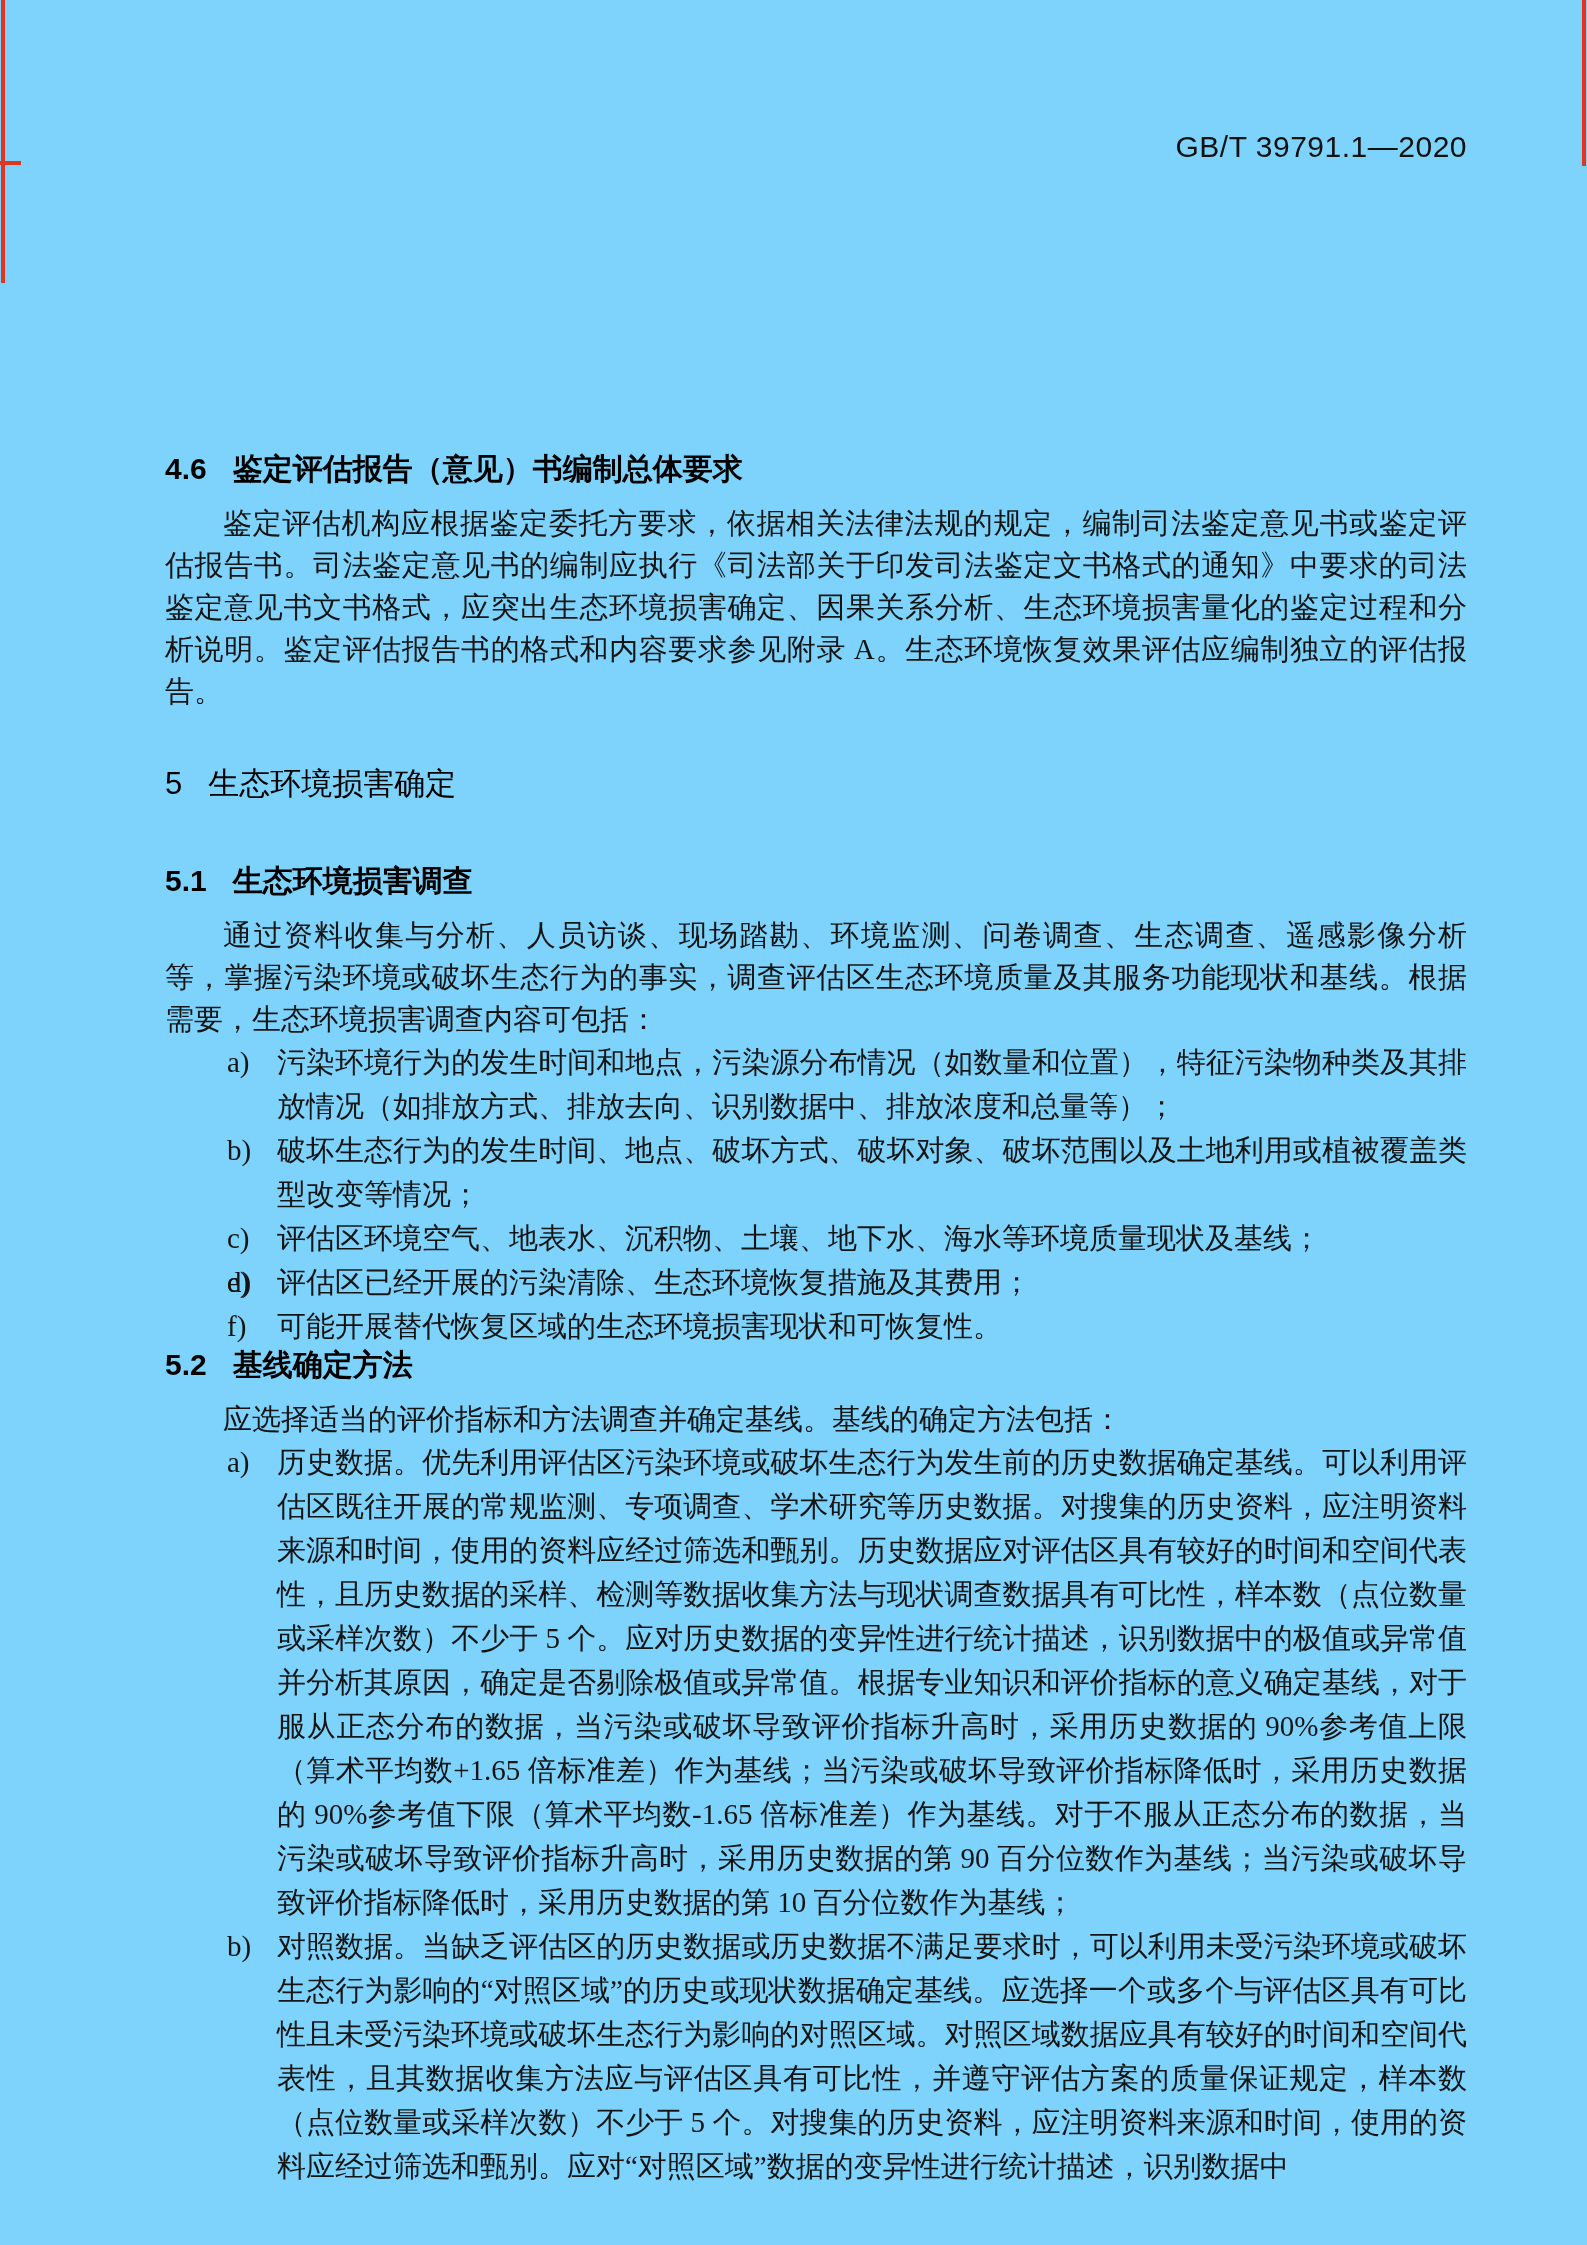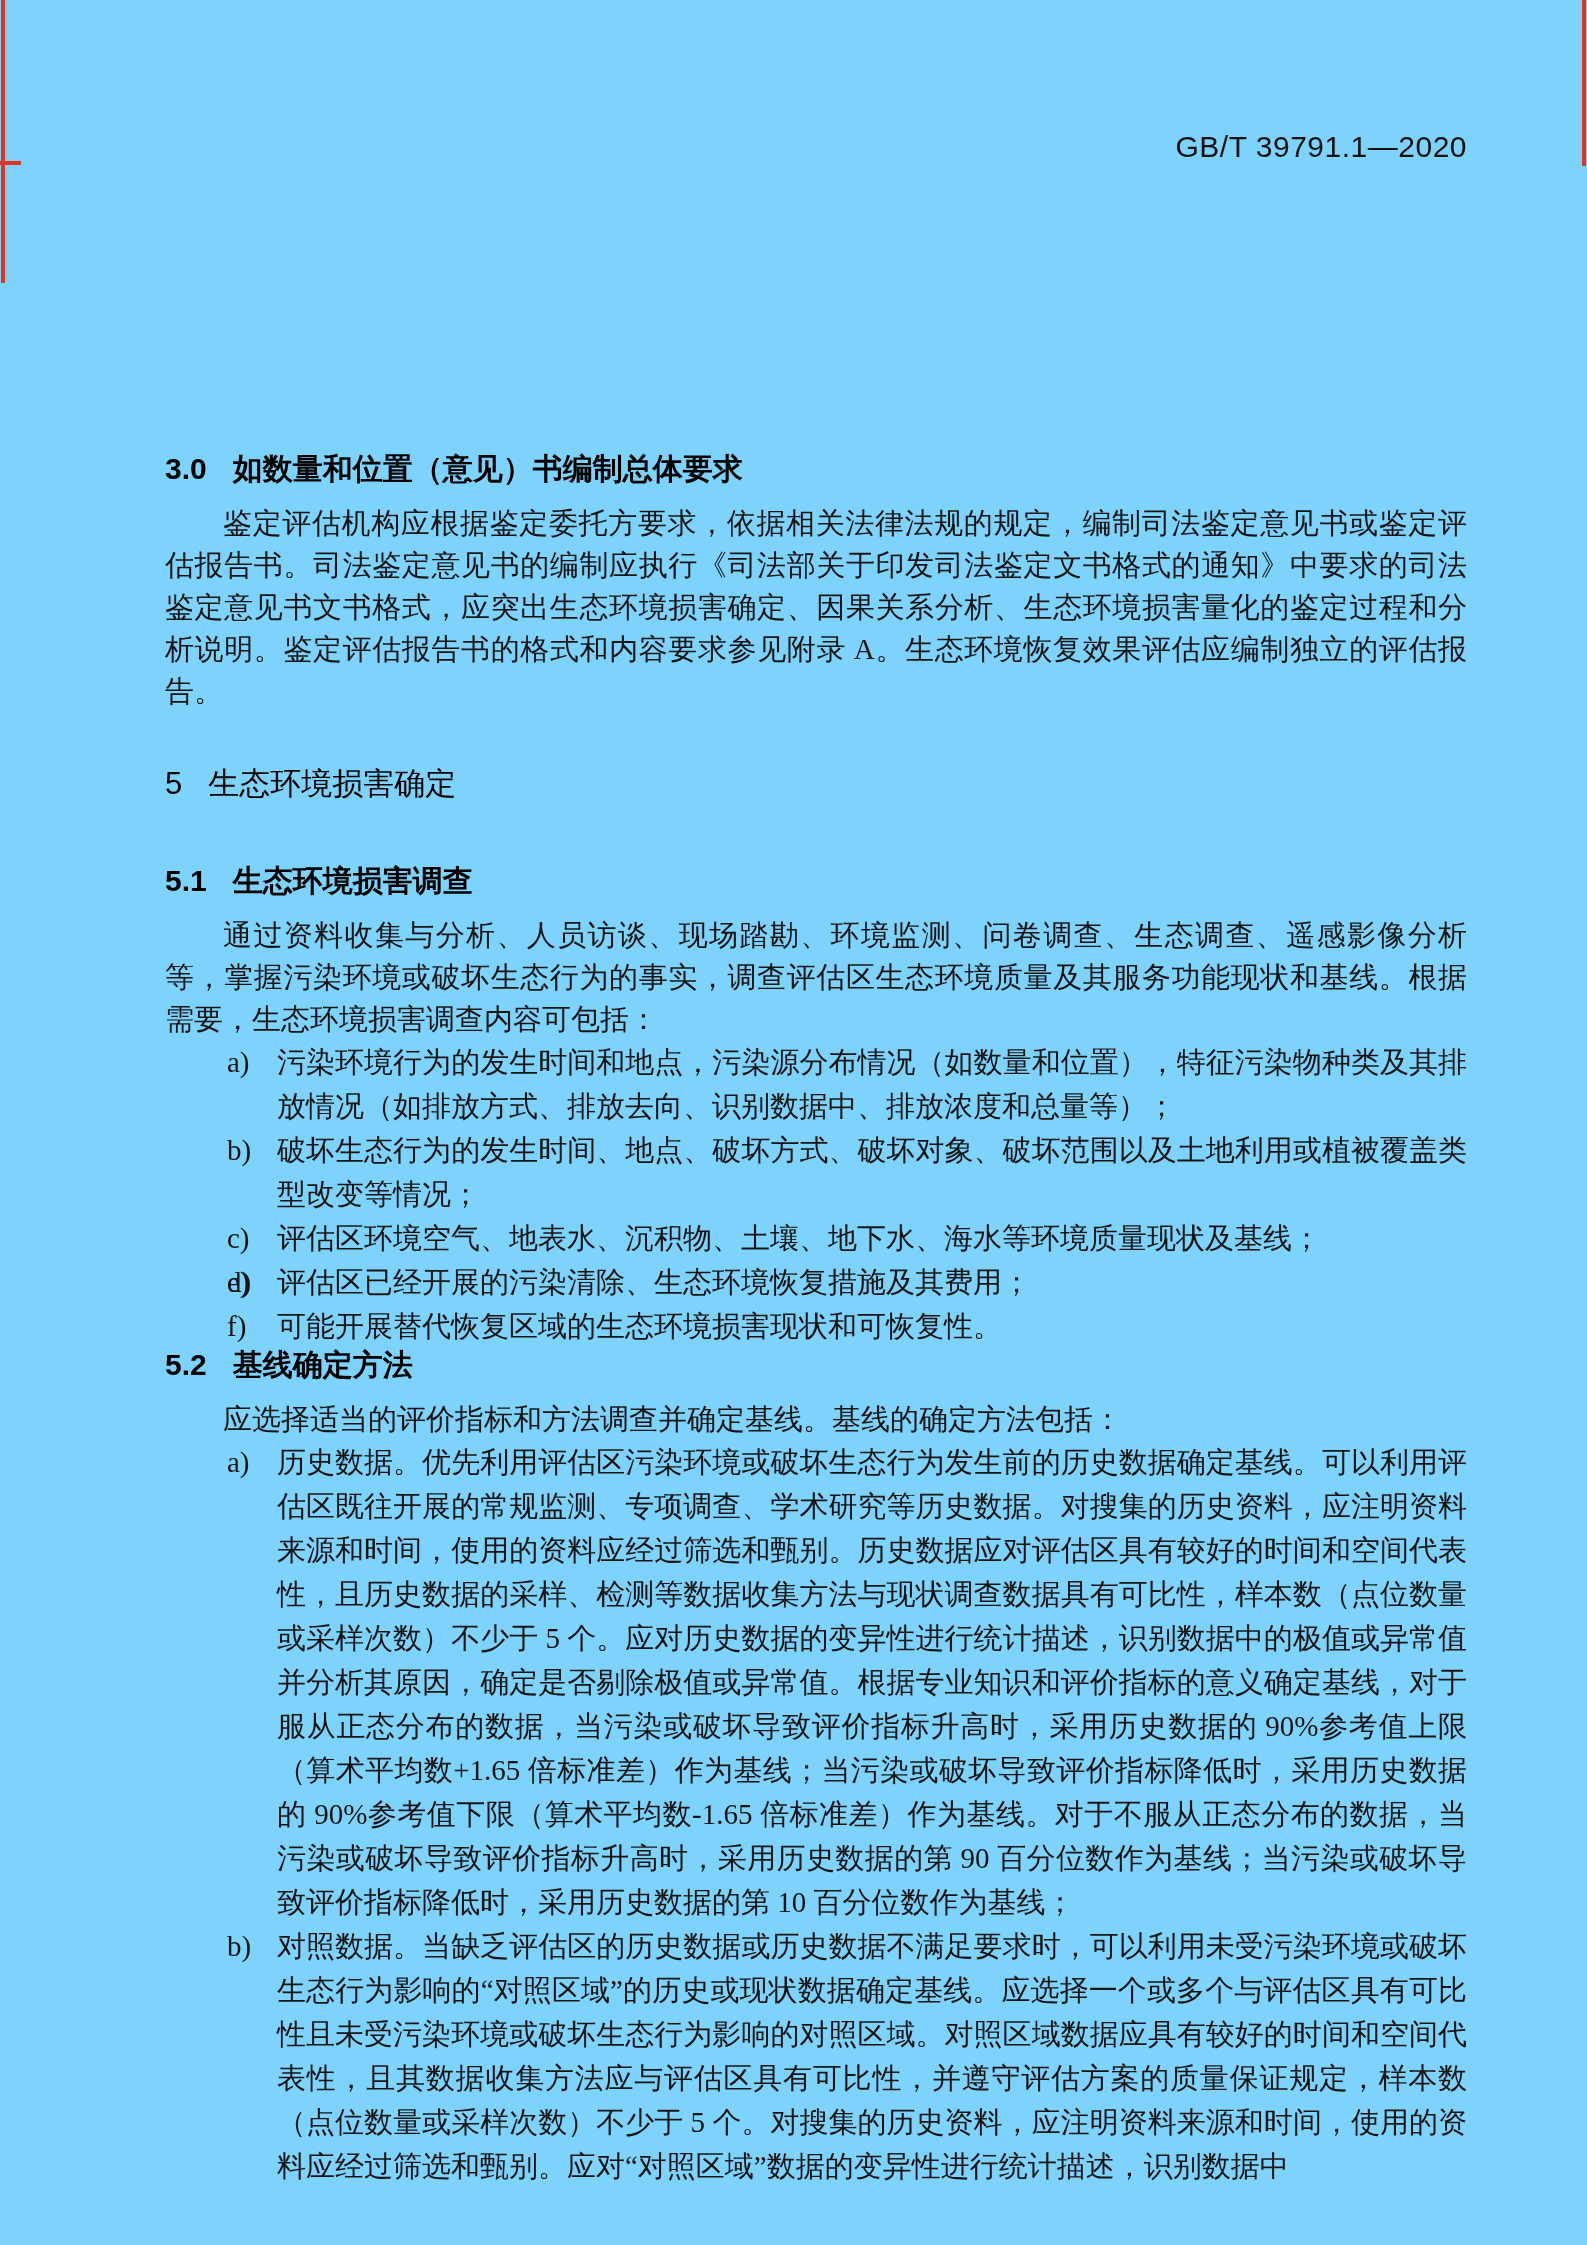--- a/index.html
+++ b/index.html
@@ -83,21 +83,21 @@
 
   <div class="mark mark-left-line"></div>
   <div class="mark mark-left-tick"></div>
   <div class="mark mark-right-line"></div>
 
   <div class="content">
 
     <div class="doc-code">GB/T 39791.1—2020</div>
 
     <h3 class="h-sub h46">
-      <span class="h-num">3.0</span><span>如数量和位置（意见）书编制总体要求</span>
+      <span class="h-num">4.6</span><span>鉴定评估报告（意见）书编制总体要求</span>
     </h3>
 
     <p class="body-par">鉴定评估机构应根据鉴定委托方要求，依据相关法律法规的规定，编制司法鉴定意见书或鉴定评估报告书。司法鉴定意见书的编制应执行《司法部关于印发司法鉴定文书格式的通知》中要求的司法鉴定意见书文书格式，应突出生态环境损害确定、因果关系分析、生态环境损害量化的鉴定过程和分析说明。鉴定评估报告书的格式和内容要求参见附录 A。生态环境恢复效果评估应编制独立的评估报告。</p>
 
     <h2 class="h-sec h5">
       <span class="h-num">5</span><span>生态环境损害确定</span>
     </h2>
 
     <h3 class="h-sub h51">
       <span class="h-num">5.1</span><span>生态环境损害调查</span>

